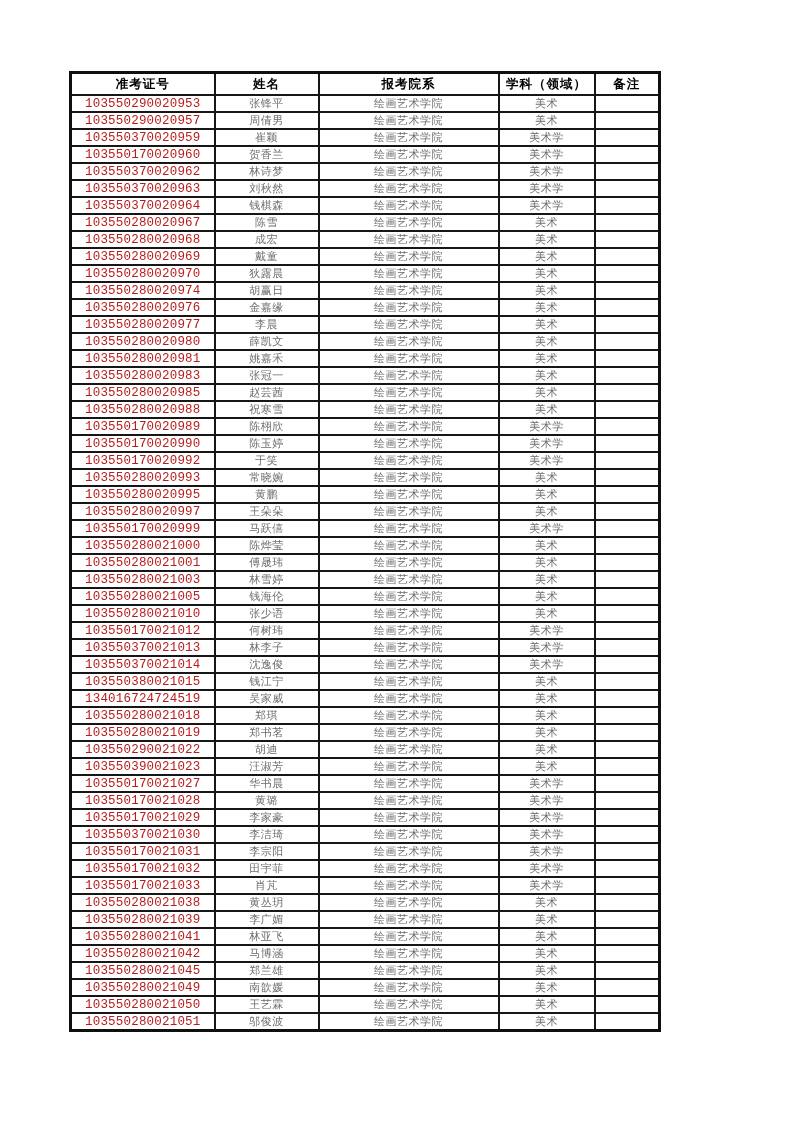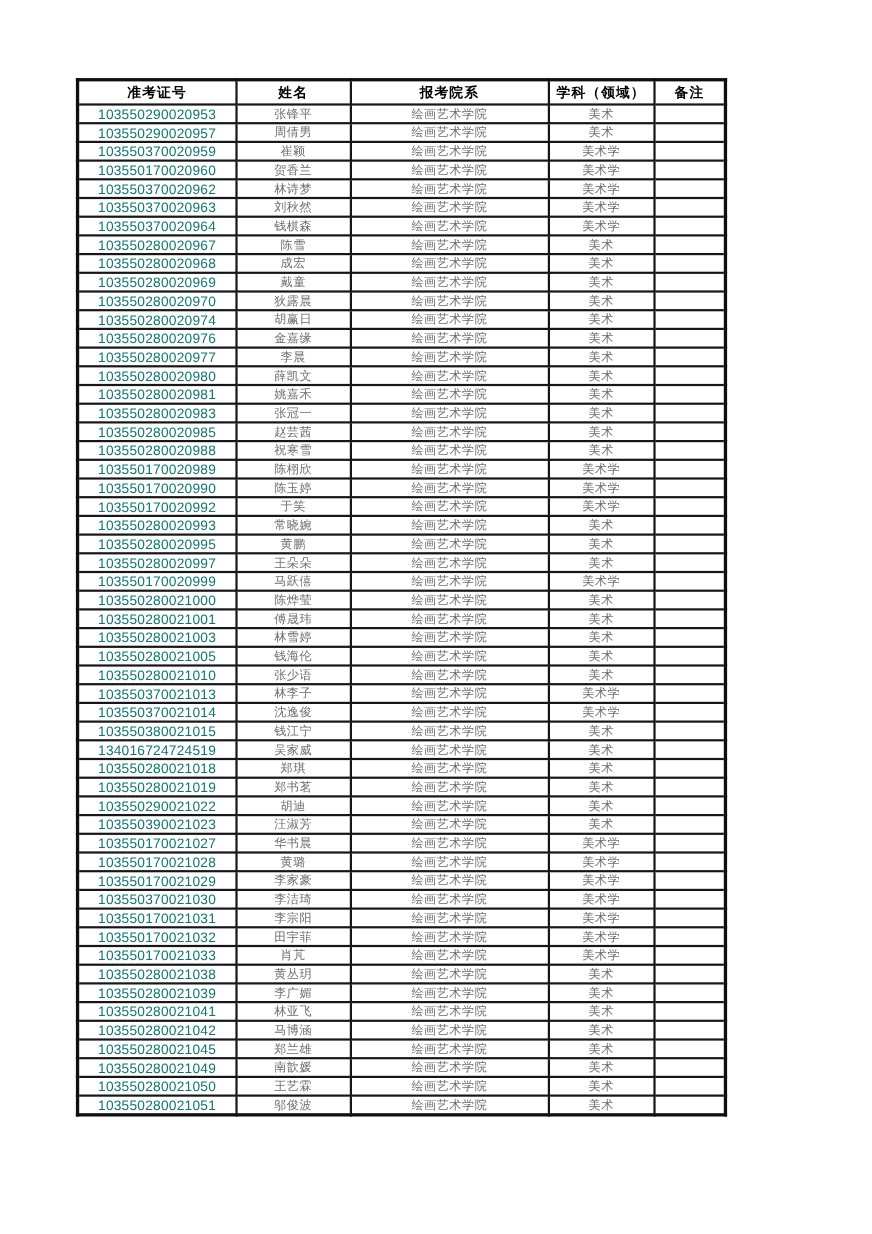--- a/index.html
+++ b/index.html
@@ -5,21 +5,21 @@
   html, body {
     margin: 0;
     padding: 0;
     background: #ffffff;
   }
   .page {
     position: relative;
     width: 702px;
     height: 1122px;
     background: #ffffff;
-    font-family: Liberation Sans, sans-serif;
+    font-family: Liberation Mono, monospace;
     overflow: hidden;
   }
   table.roster {
     position: absolute;
     left: 69px;
     top: 71px;
     width: 589px;
     border-collapse: collapse;
     table-layout: fixed;
     border: 3px solid #0f0f0f;
@@ -43,21 +43,21 @@
     font-size: 12.5px;
     font-weight: bold;
     color: #000000;
     letter-spacing: 1px;
   }
   table.roster tbody tr {
     height: 16.55px;
   }
   table.roster td.num {
     font-size: 12.5px;
-    color: #0f766e;
+    color: #b91c1c;
     letter-spacing: 0.2px;
   }
   table.roster td.cjk {
     font-size: 11px;
     color: #6d6d6d;
     letter-spacing: 0.5px;
   }
   table.roster td.remark {
     font-size: 11px;
     color: #6d6d6d;
@@ -296,20 +296,27 @@
           <td class="remark"></td>
         </tr>
         <tr>
           <td class="num">103550280021010</td>
           <td class="cjk">张少语</td>
           <td class="cjk">绘画艺术学院</td>
           <td class="cjk">美术</td>
           <td class="remark"></td>
         </tr>
         <tr>
+          <td class="num">103550170021012</td>
+          <td class="cjk">何树玮</td>
+          <td class="cjk">绘画艺术学院</td>
+          <td class="cjk">美术学</td>
+          <td class="remark"></td>
+        </tr>
+        <tr>
           <td class="num">103550370021013</td>
           <td class="cjk">林李子</td>
           <td class="cjk">绘画艺术学院</td>
           <td class="cjk">美术学</td>
           <td class="remark"></td>
         </tr>
         <tr>
           <td class="num">103550370021014</td>
           <td class="cjk">沈逸俊</td>
           <td class="cjk">绘画艺术学院</td>

